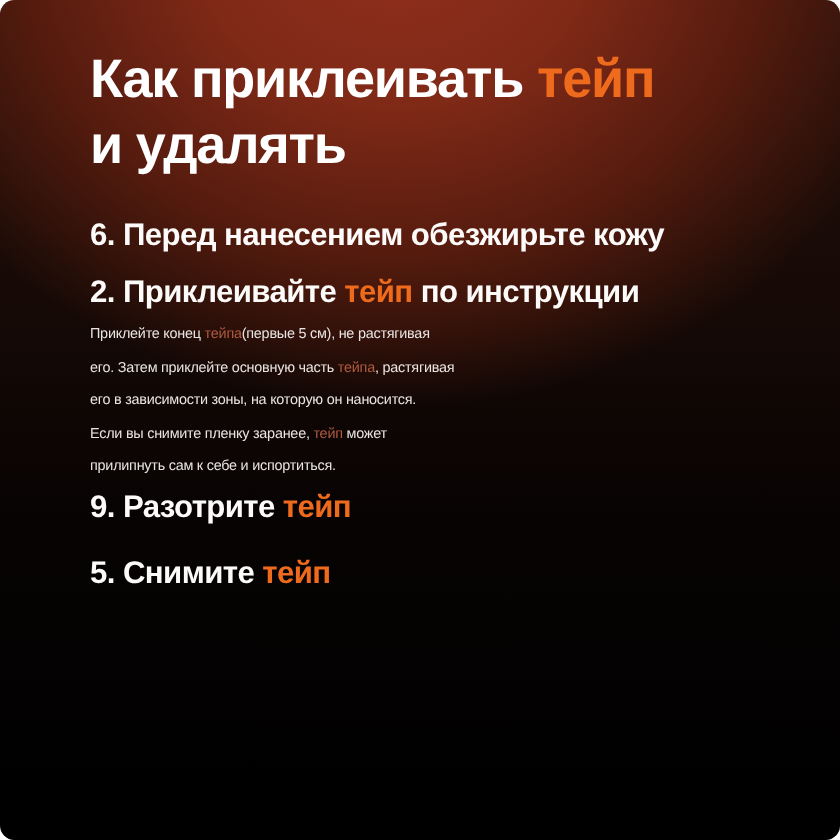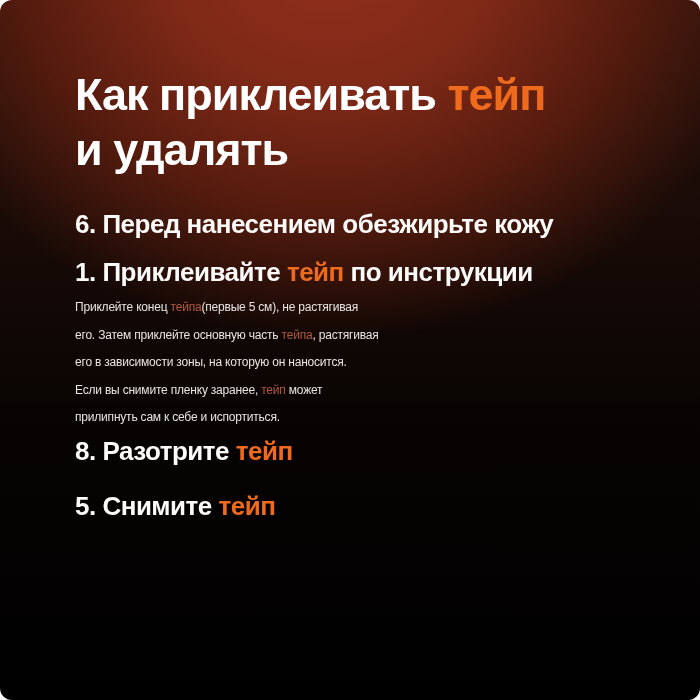--- a/index.html
+++ b/index.html
@@ -16,21 +16,21 @@
     height: 700px;
     background: #ffffff;
   }
   .card {
     position: relative;
     width: 700px;
     height: 700px;
     box-sizing: border-box;
     border-radius: 12px;
     overflow: hidden;
-    padding: 67px 20px 0 75px;
+    padding: 38px 20px 0 75px;
     background:
       radial-gradient(ellipse 600px 520px at 47% -8%,
         var(--bg-glow, #93301C) 0%,
         #7F2917 28%,
         #541B0E 52%,
         rgba(26, 9, 5, 0) 76%),
       linear-gradient(180deg,
         #23100A 0%,
         #170A06 35%,
         #070303 62%,
@@ -77,28 +77,28 @@
 <body>
 
 <div class="page">
   <div class="card">
 
     <h1 class="title"><span>Как приклеивать </span><span class="accent">тейп</span><span>
 и удалять</span></h1>
 
     <h2 class="heading mt-title-h1"><span>6. Перед нанесением обезжирьте кожу</span></h2>
 
-    <h2 class="heading mt-h1-h2"><span>1. Приклеивайте </span><span class="accent">тейп</span><span> по инструкции</span></h2>
+    <h2 class="heading mt-h1-h2"><span>2. Приклеивайте </span><span class="accent">тейп</span><span> по инструкции</span></h2>
 
     <p class="body-text mt-h2-p"><span>Приклейте конец </span><span class="accent-dim">тейпа</span><span>(первые 5 см), не растягивая
 его. Затем приклейте основную часть </span><span class="accent-dim">тейпа</span><span>, растягивая
 его в зависимости зоны, на которую он наносится.
 Если вы снимите пленку заранее, </span><span class="accent-dim">тейп</span><span> может
 прилипнуть сам к себе и испортиться.</span></p>
 
-    <h2 class="heading mt-p-h3"><span>8. Разотрите </span><span class="accent">тейп</span></h2>
+    <h2 class="heading mt-p-h3"><span>9. Разотрите </span><span class="accent">тейп</span></h2>
 
 
     <h2 class="heading mt-p-h4"><span>5. Снимите </span><span class="accent">тейп</span></h2>
 
 
   </div>
 </div>
 
 </body></html>

